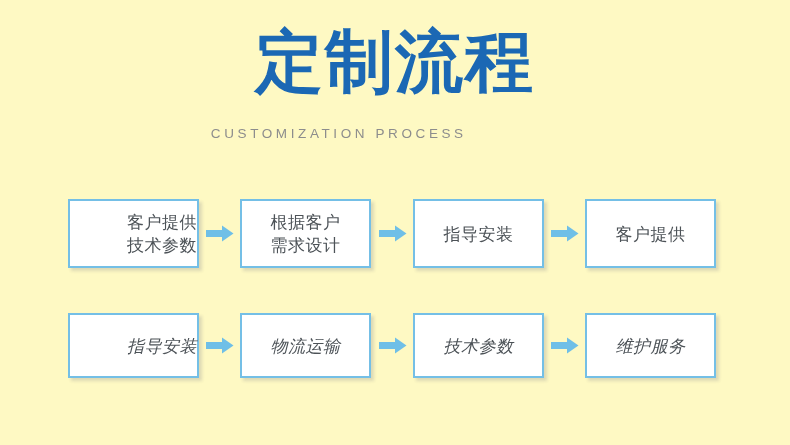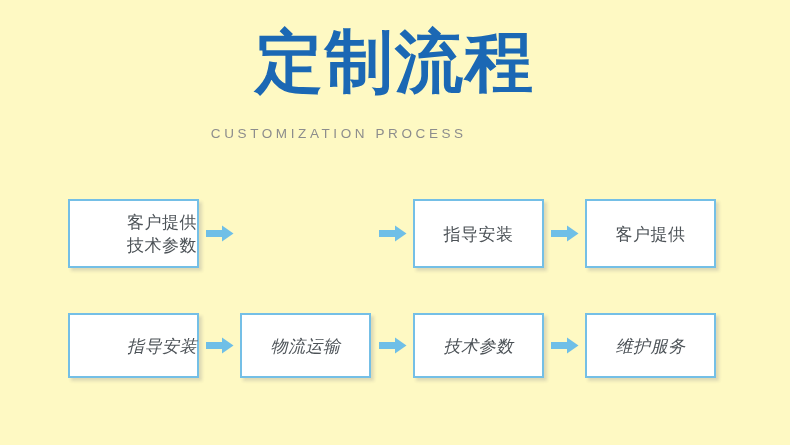--- a/index.html
+++ b/index.html
@@ -134,20 +134,24 @@
       <span class="step-label two-line">客户提供</span>
       <span class="step-label two-line">技术参数</span>
     </div>
 
     <div class="arrow arrow-0">
       <svg width="28" height="17" viewBox="0 0 28 17" xmlns="http://www.w3.org/2000/svg">
         <path d="M0 5 L16 5 L16 0.5 L27.5 8.5 L16 16.5 L16 12 L0 12 Z" fill="#6fbfe7"></path>
       </svg>
     </div>
 
+    <div class="step-box col-1">
+      <span class="step-label two-line">根据客户</span>
+      <span class="step-label two-line">需求设计</span>
+    </div>
 
     <div class="arrow arrow-1">
       <svg width="28" height="17" viewBox="0 0 28 17" xmlns="http://www.w3.org/2000/svg">
         <path d="M0 5 L16 5 L16 0.5 L27.5 8.5 L16 16.5 L16 12 L0 12 Z" fill="#6fbfe7"></path>
       </svg>
     </div>
 
     <div class="step-box col-2">
       <span class="step-label">指导安装</span>
     </div>

